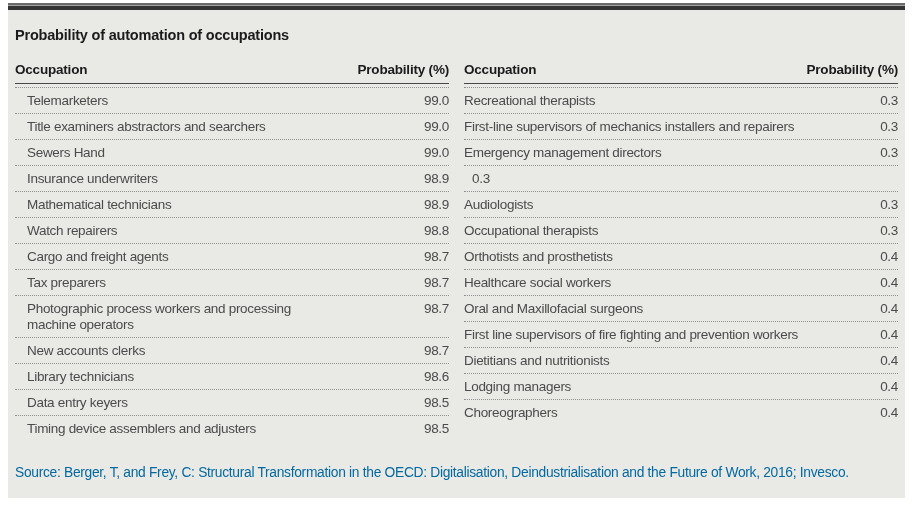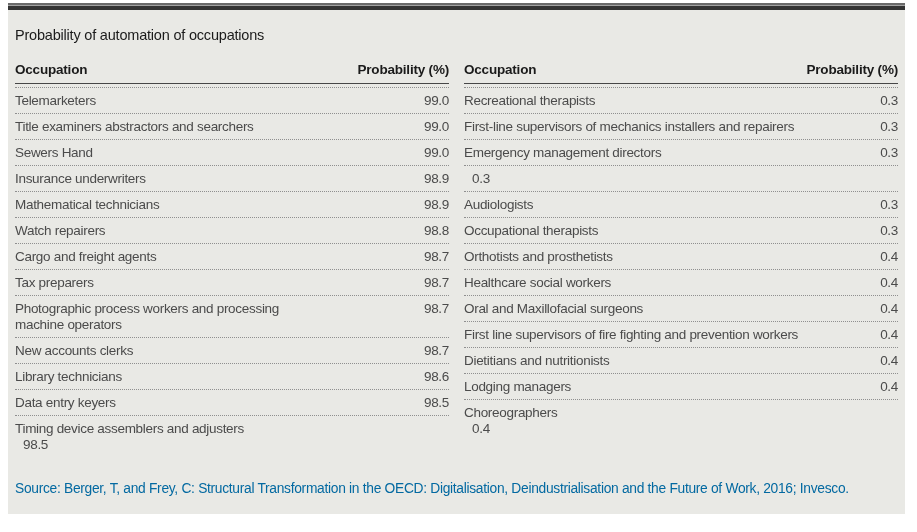--- a/index.html
+++ b/index.html
@@ -14,21 +14,21 @@
     height: 7px;
     background: linear-gradient(to bottom, #6a6a6a 0 2px, #a2a2a2 2px 3px, #343434 3px 100%);
   }
   .panel-body {
     background: #e9e9e5;
     padding: 17px 7px 16px 7px;
   }
   .title {
     margin: 0 0 19px 0;
     font-size: 14.5px;
-    font-weight: normal;
+    font-weight: bold;
     color: #1b1b1b;
     letter-spacing: -0.2px;
   }
   .tables {
     display: grid;
     grid-template-columns: 1fr 1fr;
     gap: 16px 15px;
     align-items: start;
   }
   .thead {
@@ -50,23 +50,23 @@
     display: flex;
     justify-content: space-between;
     align-items: flex-start;
     padding: 4.5px 0;
     border-bottom: 1px dotted #8f8f8f;
     font-size: 13.5px;
     line-height: 16px;
     color: #4b4b4b;
     letter-spacing: -0.3px;
   }
-  .row:last-child { border-bottom: none; flex-direction: column; }
+  .row:last-child { border-bottom: none; }
   .occ { display: block; }
-  .tbl-left .occ { max-width: 310px; }
+  .tbl-left .occ { max-width: 310px; margin-left: 12px; }
   .val { flex-shrink: 0; padding-left: 8px; text-align: right; }
   .source {
     margin: 22px 0 0 0;
     font-size: 13.8px;
     line-height: 19px;
     color: #0369a1;
     letter-spacing: -0.3px;
   }
 </style>
 </head>

